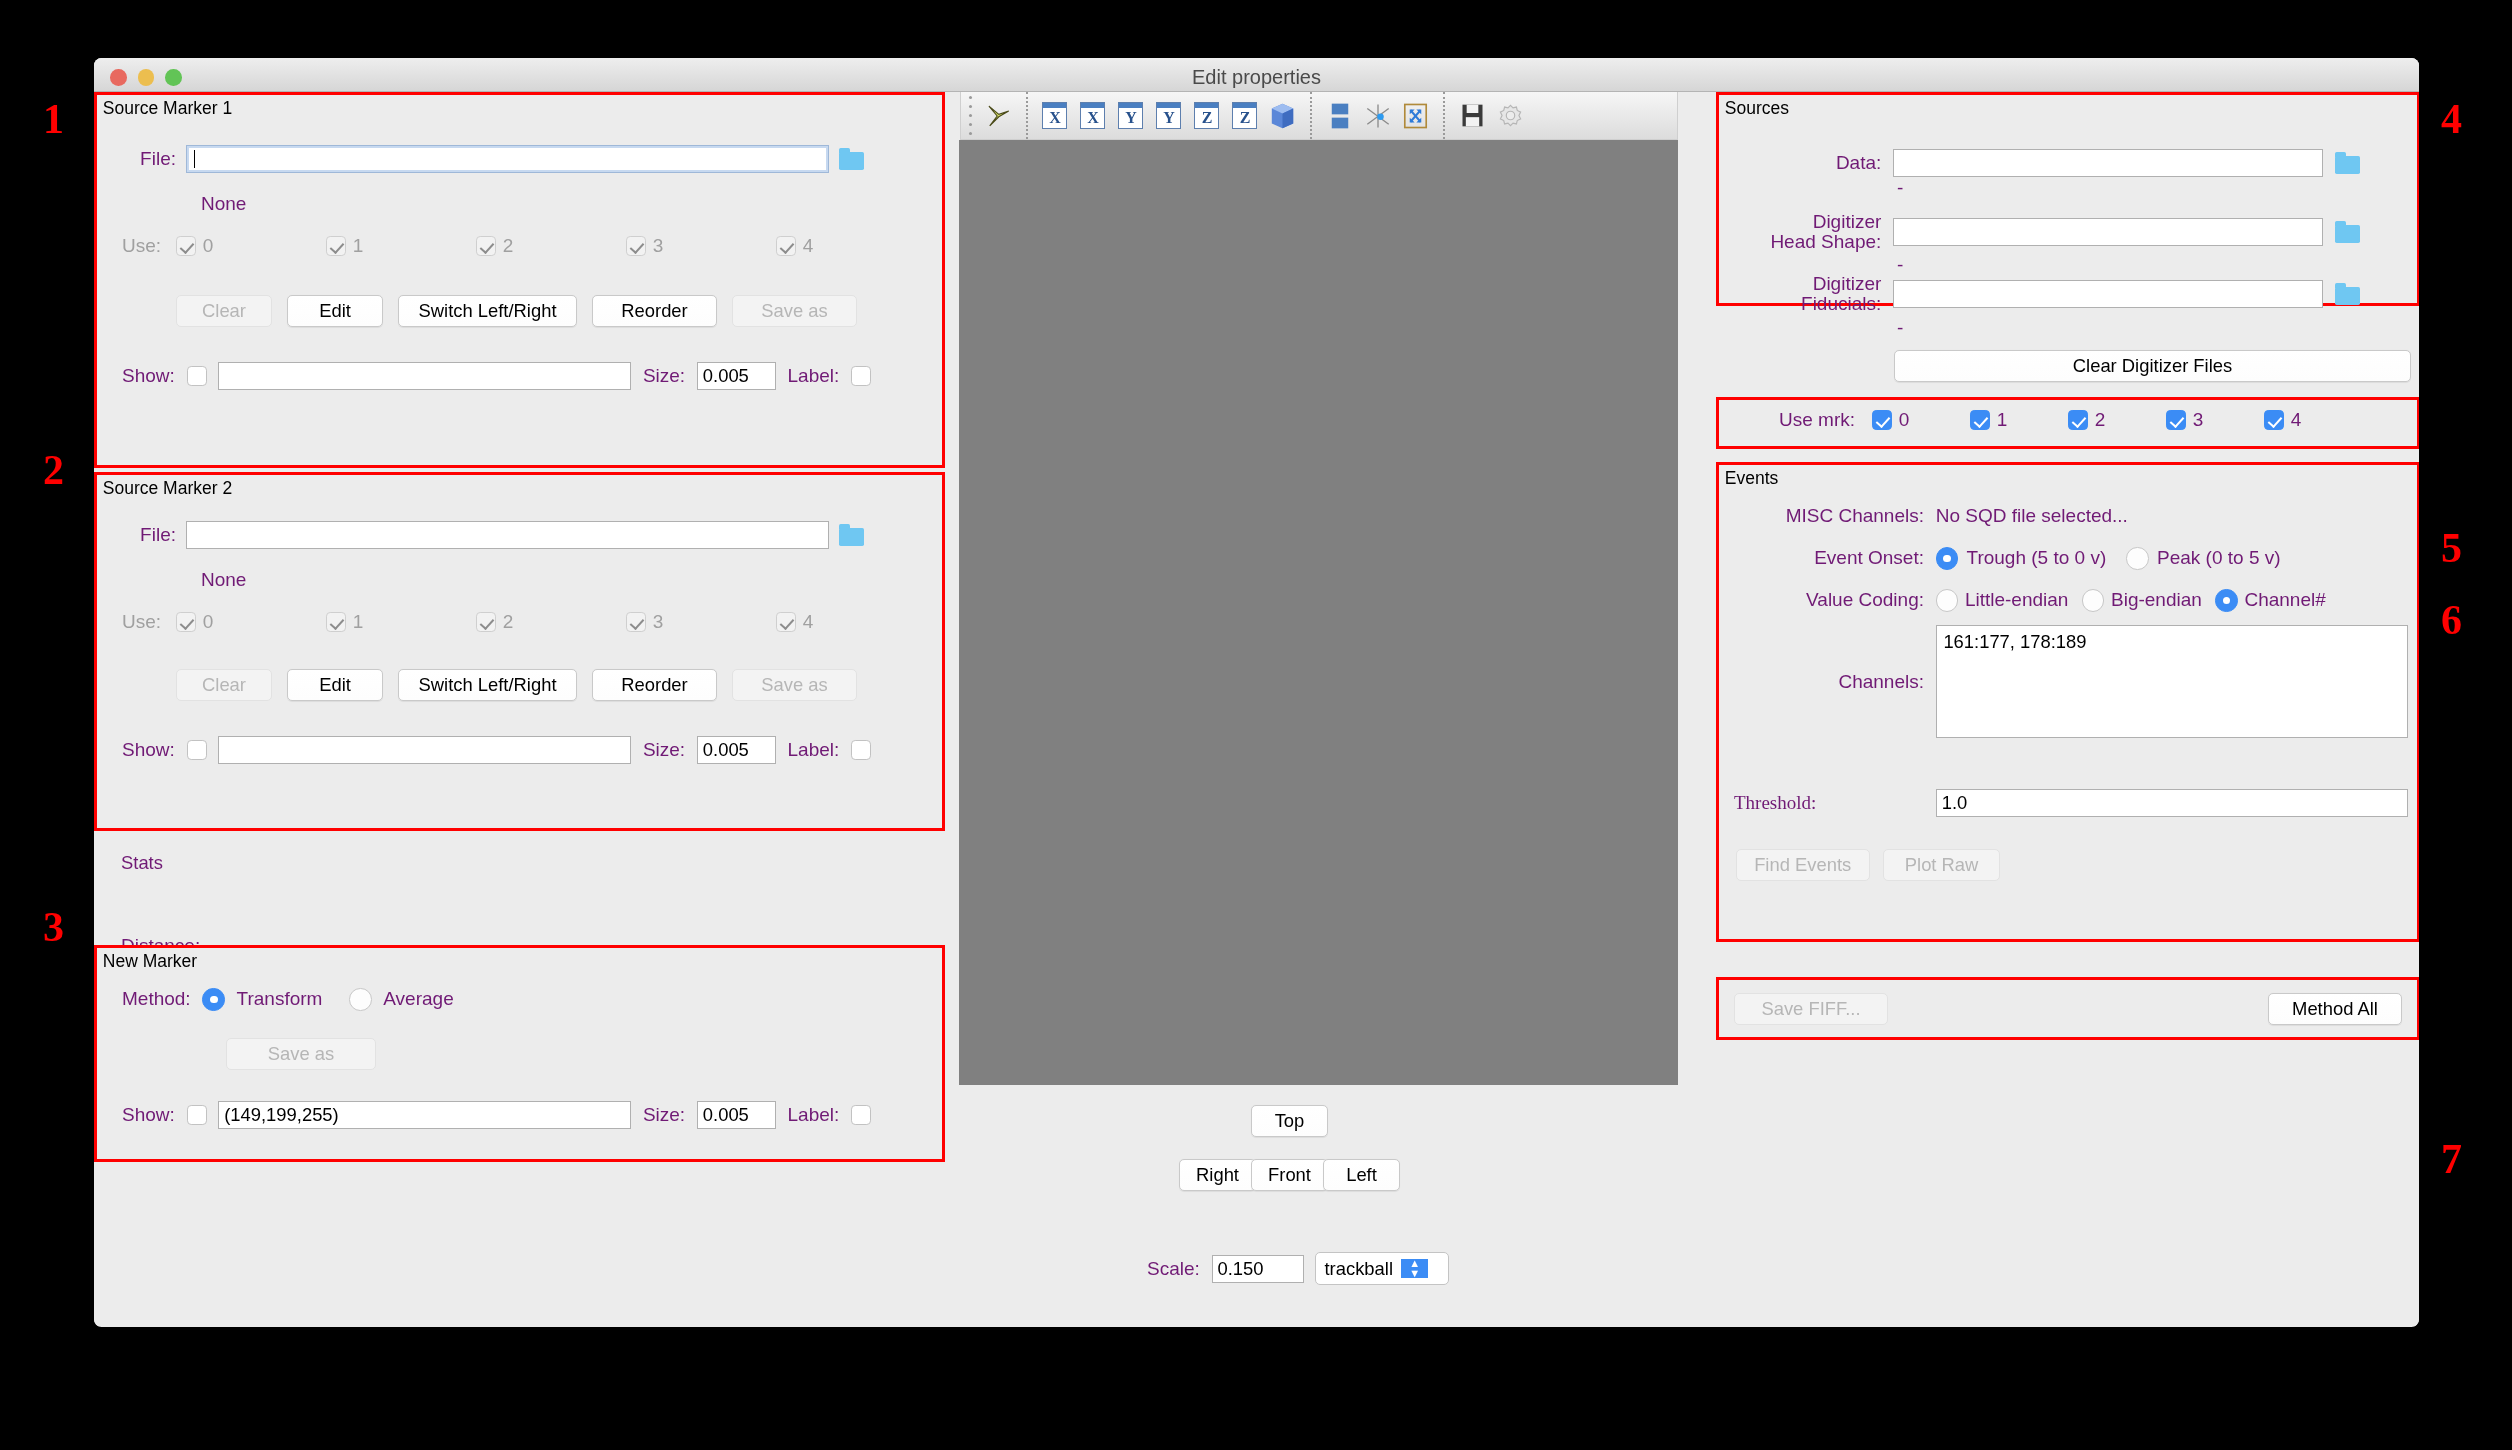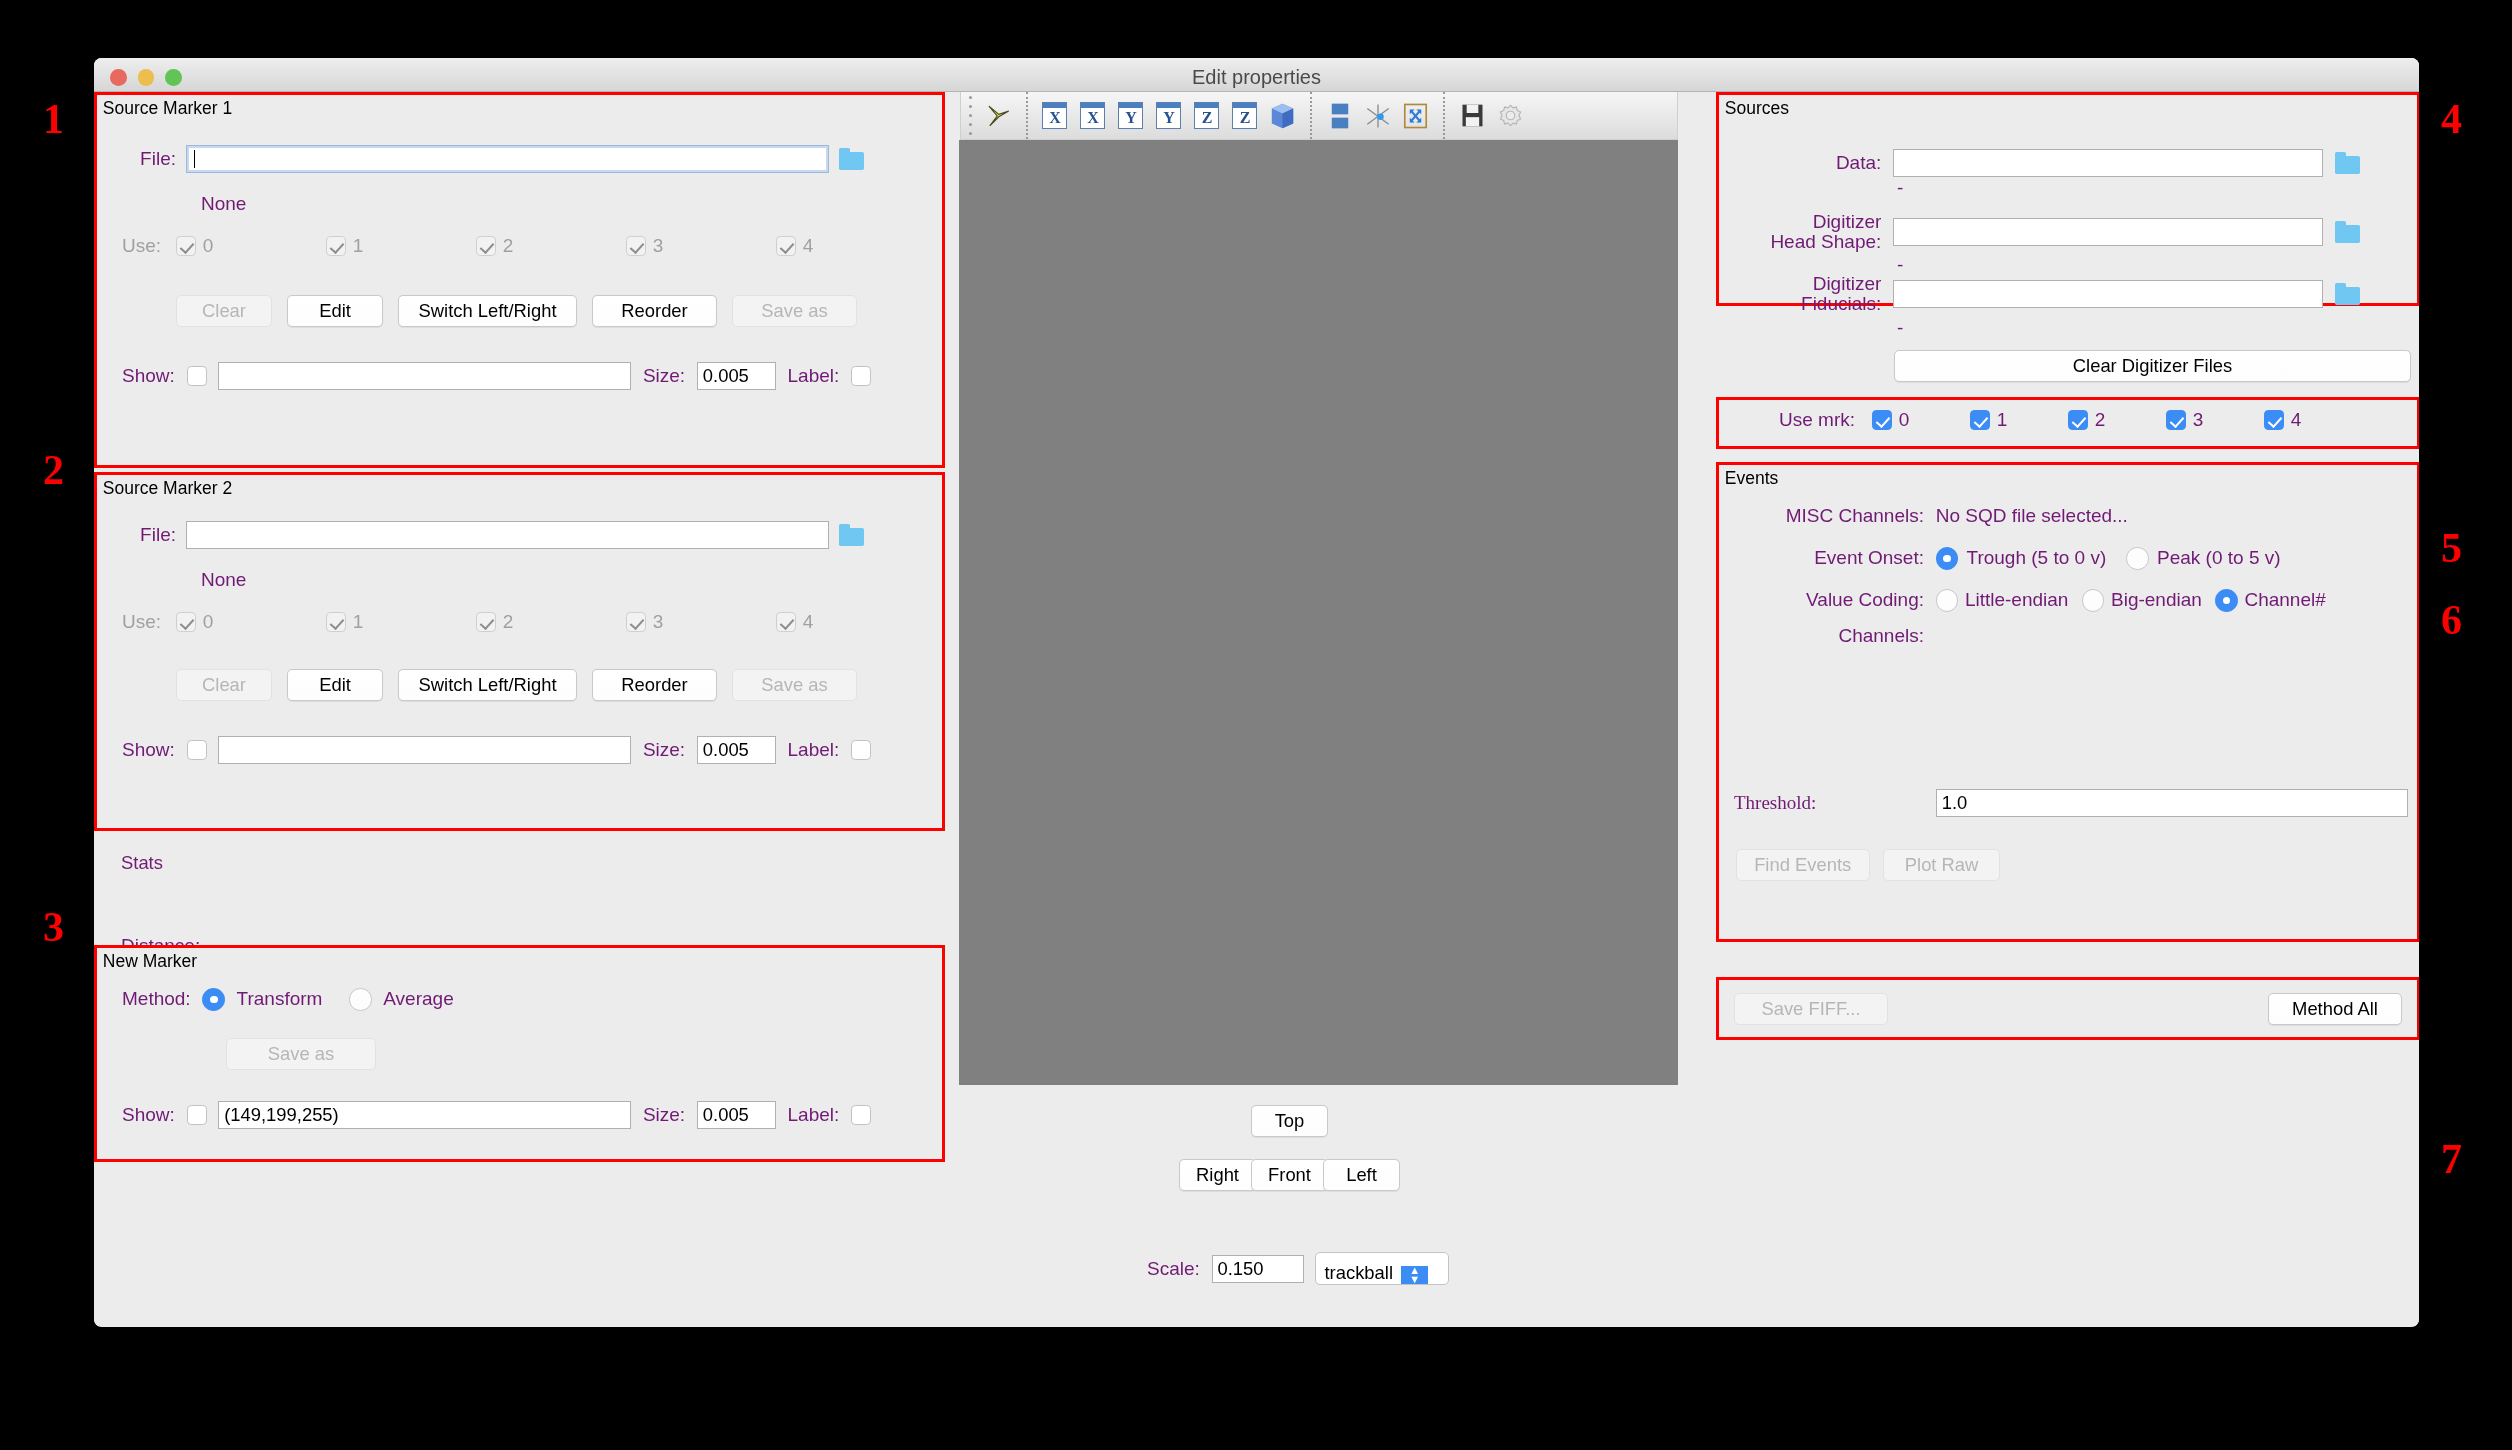--- a/index.html
+++ b/index.html
@@ -205,21 +205,21 @@
     left: 960px; top: 148px;
     width: 719px; height: 945px;
     background: #808080;
   }
 
   
   .viewbtn { position:absolute; }
 
   
   .combo {
-    height: 33px; display:flex; align-items:flex-end;
+    height: 33px; display:flex; align-items:center;
     border:0.8px solid #c4c4c4; border-radius:5px; overflow:hidden;
     background:#fff;
   }
   .combo .val { padding: 0 8.3px; display:flex; align-items:center; font-size:18.4px; color:#000; }
   .combo .arrows {
     width: 27px; background:#3b8cf5;
     display:flex; flex-direction:column; align-items:center; justify-content:center;
     color:#fff; font-size:11px; line-height:9.2px;
   }
 </style>
@@ -612,20 +612,21 @@
           <span class="rb" style="margin-left:11.7px;"></span>
           <span class="lbl" style="margin-left:6.7px;">Little-endian</span>
           <span class="rb" style="margin-left:13.4px;"></span>
           <span class="lbl" style="margin-left:6.7px;">Big-endian</span>
           <span class="rb on" style="margin-left:13.4px;"></span>
           <span class="lbl" style="margin-left:6.7px;">Channel#</span>
         </div>
 
         <div class="plain" style="left:15px; top:160px; display:flex; align-items:center; gap:11.7px;">
           <div class="lbl" style="width:190px; text-align:right;">Channels:</div>
+          <div class="textarea" style="width:472px; height:113px;"><span>161:177, 178:189</span></div>
         </div>
 
         <div class="plain" style="left:15px; top:324px; display:flex; align-items:center; gap:11.7px;">
           <div class="lbl" style="width:190px; text-align:left;font-family:Liberation Serif, serif;">Threshold:</div>
           <div class="txtfield" style="width:472px;">
               <span>1.0</span>
             </div>
         </div>
 
         <div class="plain" style="left:16.7px; top:384px; display:flex; gap:13.4px;">

